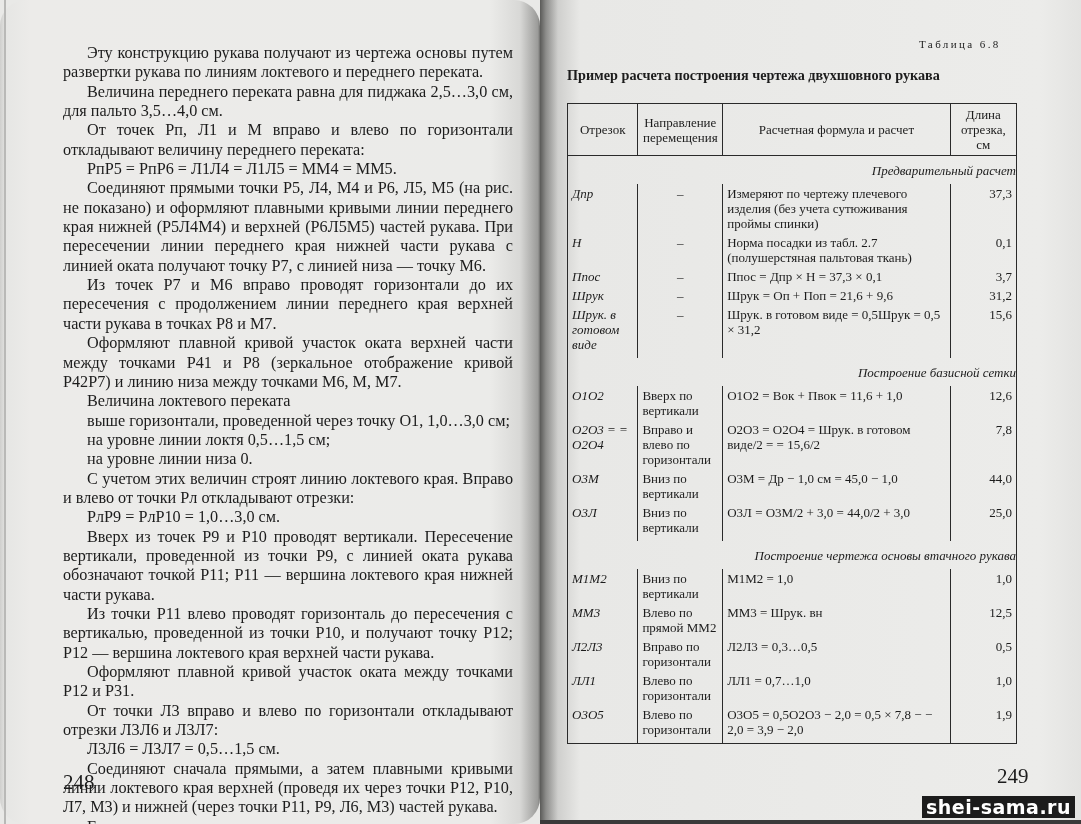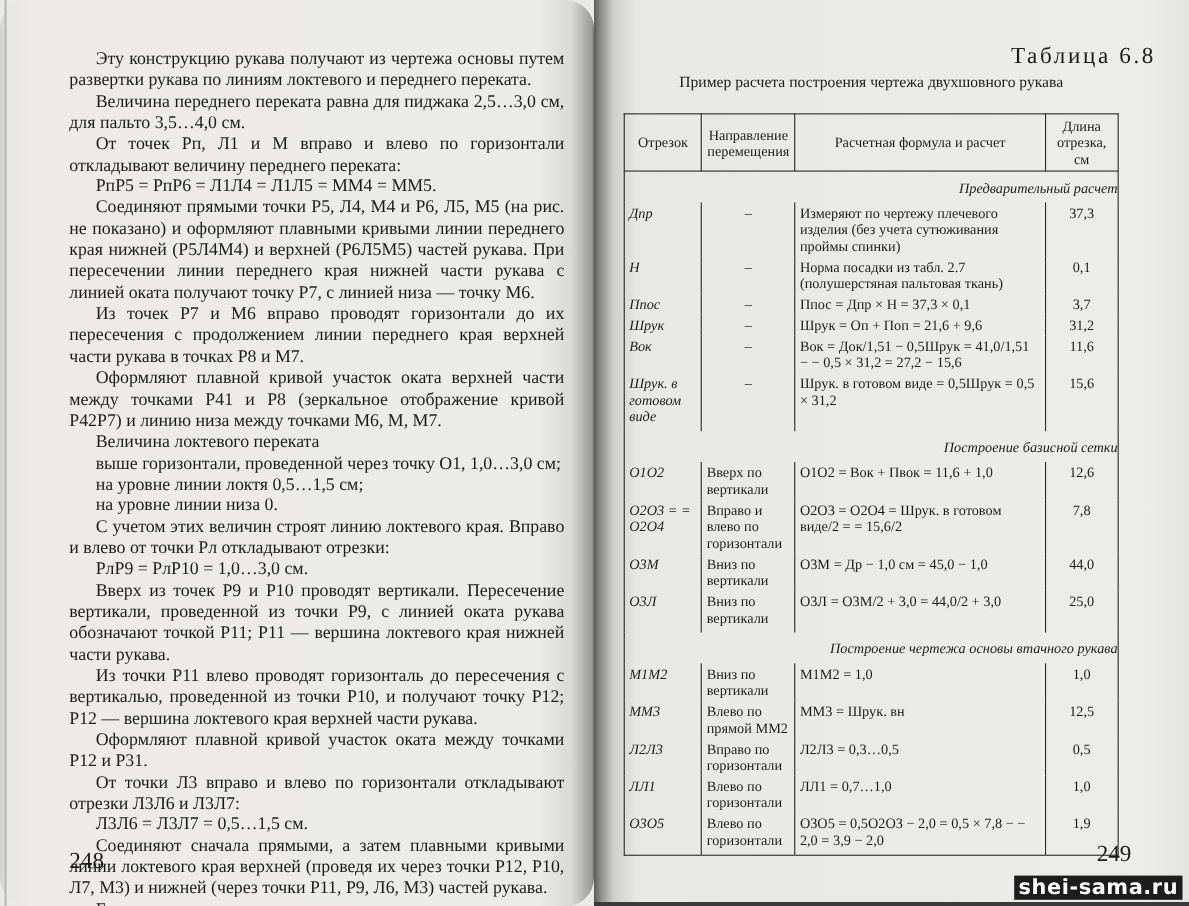--- a/index.html
+++ b/index.html
@@ -21,37 +21,37 @@
   }
   .text-block {
     position:absolute; left:63px; top:44px; width:450px;
     font-size:16.2px; line-height:19.35px; text-align:justify;
   }
   .text-block p { margin:0; text-indent:24px; }
   .text-block p.noind { text-indent:0; padding-left:24px; }
   .page-number { position:absolute; font-size:21px; }
   .pn-left { left:63px; top:770px; }
   .pn-right { left:997px; top:764px; }
-  .table-label { position:absolute; left:919px; top:38px; font-size:21px; letter-spacing:2.4px; }
-  .table-title { position:absolute; left:567px; width:450px; top:67px; text-align:center; font-weight:normal; font-size:14.2px; }
+  .table-label { position:absolute; left:919px; top:38px; font-size:11px; letter-spacing:2.4px; }
+  .table-title { position:absolute; left:567px; width:450px; top:67px; text-align:left; font-weight:bold; font-size:14.2px; }
   table.calc {
     position:absolute; left:567px; top:103px; width:450px;
     border-collapse:collapse; font-size:13px; line-height:15px;
     border:1.5px solid #2a2a2a;
   }
   table.calc th {
     font-weight:normal; border:1.2px solid #2a2a2a; padding:3px 2px;
     height:41px; text-align:center; vertical-align:middle;
   }
   table.calc td { padding:2px 4px; vertical-align:top; }
   td.c1 { width:62px; text-align:left; font-style:italic; }
   td.c2 { width:76px; border-left:1.2px solid #2a2a2a; }
   td.c2.dash { text-align:center; }
   td.c3 { width:224px; border-left:1.2px solid #2a2a2a; border-right:1.2px solid #2a2a2a; }
-  td.c4 { width:58px; text-align:center; }
+  td.c4 { width:58px; text-align:right; }
   tr.section td { text-align:right; font-style:italic; padding:7px 0 6px 0; border:none; }
   tr.gap td { height:4px; padding:0; }
   .watermark {
     position:absolute; right:6px; bottom:6px; font-family:"DejaVu Sans",sans-serif;
     font-weight:bold; font-size:19px; color:#fff; background:#1c1c1c; padding:0 4px; letter-spacing:0.5px;
   }
   .bottom-shadow { position:absolute; left:540px; right:0; bottom:0; height:4px; background:#3a3a3a; }
 </style>
 </head>
 <body>
@@ -120,26 +120,20 @@
         <td class="c3">Ппос = Дпр × Н = 37,3 × 0,1</td>
         <td class="c4">3,7</td>
       </tr>
       <tr>
         <td class="c1">Шрук</td>
         <td class="c2 dash">–</td>
         <td class="c3">Шрук = Оп + Поп = 21,6 + 9,6</td>
         <td class="c4">31,2</td>
       </tr>
       <tr>
-        <td class="c1">Вок</td>
-        <td class="c2 dash">–</td>
-        <td class="c3">Вок = Док/1,51 − 0,5Шрук = 41,0/1,51 − − 0,5 × 31,2 = 27,2 − 15,6</td>
-        <td class="c4">11,6</td>
-      </tr>
-      <tr>
         <td class="c1">Шрук. в готовом виде</td>
         <td class="c2 dash">–</td>
         <td class="c3">Шрук. в готовом виде = 0,5Шрук = 0,5 × 31,2</td>
         <td class="c4">15,6</td>
       </tr>
       <tr class="gap">
         <td class="c1"></td>
         <td class="c2"></td>
         <td class="c3"></td>
         <td class="c4"></td>

